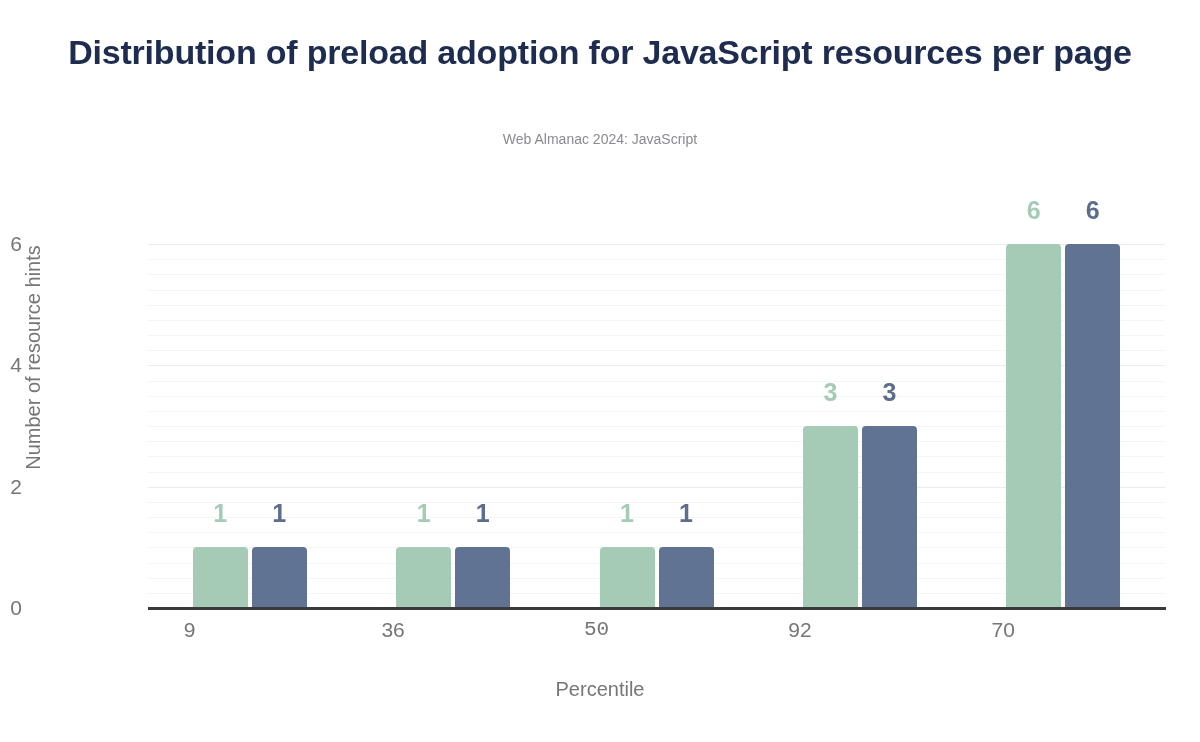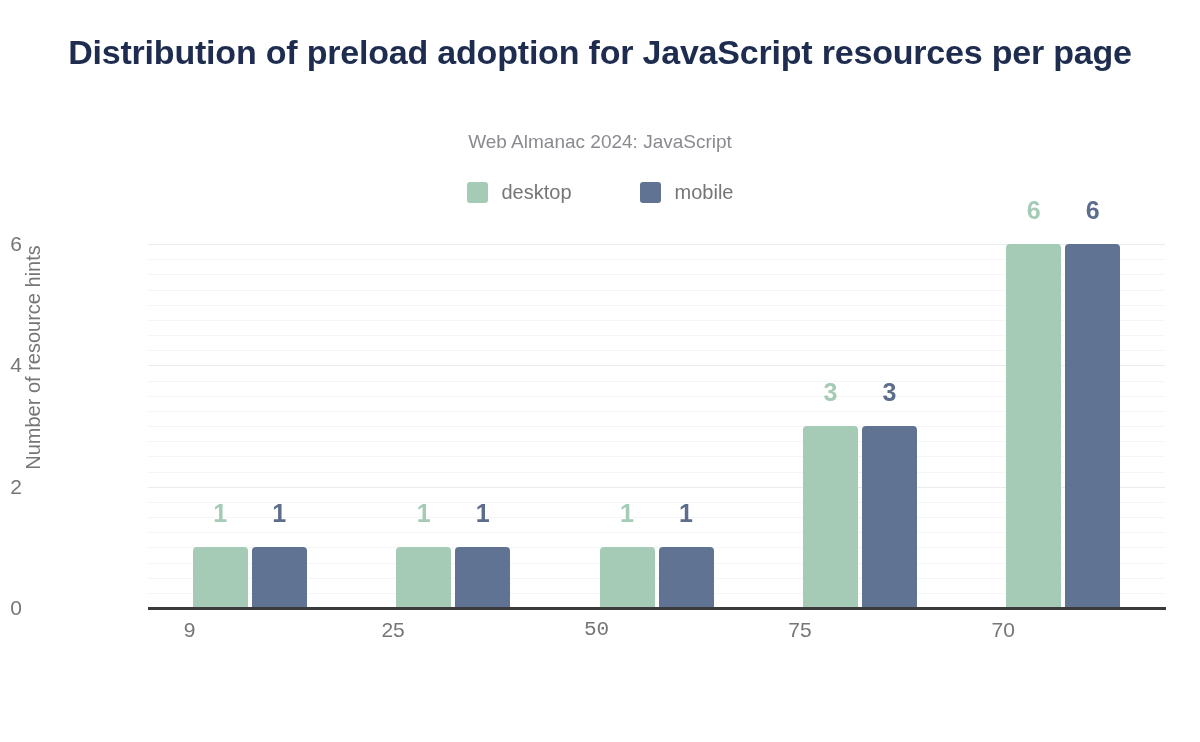--- a/index.html
+++ b/index.html
@@ -32,21 +32,21 @@
     line-height: 44px;
     color: #1e2d4f;
     letter-spacing: -0.2px;
   }
   #chart-subtitle {
     position: absolute;
     left: 60px;
     top: 131px;
     width: 1080px;
     text-align: center;
-    font-size: 19px;
+    font-size: 14px;
     font-weight: normal;
     color: #8a8a90;
   }
 
   
   #legend {
     position: absolute;
     left: 0;
     top: 181px;
     width: 1200px;
@@ -169,30 +169,20 @@
   }
 </style>
 </head>
 <body>
 
 <div id="figure">
 
   <div id="chart-title">Distribution of preload adoption for JavaScript resources per page</div>
   <div id="chart-subtitle">Web Almanac 2024: JavaScript</div>
 
-  <div id="legend">
-    <div class="legend-entry">
-      <span class="legend-swatch" style="background: rgb(165, 203, 182);"></span>
-      <span class="legend-label">desktop</span>
-    </div>
-    <div class="legend-entry">
-      <span class="legend-swatch" style="background: rgb(96, 115, 146);"></span>
-      <span class="legend-label">mobile</span>
-    </div>
-  </div>
 
   <div id="plot-area">
       <div class="gridline" style="top: 348.8px;"></div>
       <div class="gridline" style="top: 333.7px;"></div>
       <div class="gridline" style="top: 318.5px;"></div>
       <div class="gridline" style="top: 303.3px;"></div>
       <div class="gridline" style="top: 288.2px;"></div>
       <div class="gridline" style="top: 273px;"></div>
       <div class="gridline" style="top: 257.8px;"></div>
       <div class="gridline major" style="top: 242.7px;"></div>
@@ -226,27 +216,28 @@
       <div class="bar mobile" style="left: 917.3px; width: 55px; height: 364px; background: rgb(96, 115, 146);"></div>
     </div>
   <div id="x-axis-line"></div>
 
   <div id="tick-layer">
       <div class="y-tick" style="top: 608px;">0</div>
       <div class="y-tick" style="top: 486.7px;">2</div>
       <div class="y-tick" style="top: 365.3px;">4</div>
       <div class="y-tick" style="top: 244px;">6</div>
       <div class="x-tick" style="left: 249.7px;">9</div>
-      <div class="x-tick" style="left: 453.1px;">25</div>
+      <div class="x-tick" style="left: 453.1px;">36</div>
       <div class="x-tick" style="left: 656.5px; font-family: Liberation Mono, monospace;">50</div>
-      <div class="x-tick" style="left: 859.9px;">75</div>
+      <div class="x-tick" style="left: 859.9px;">92</div>
       <div class="x-tick" style="left: 1063.3px;">70</div>
     </div>
 
   <div id="y-axis-title">Number of resource hints</div>
+  <div id="x-axis-title">Percentile</div>
 
 <div class="value-label desktop" style="color: rgb(165, 203, 182); left: 220.2px; top: 499.3px;">1</div>
     <div class="value-label mobile" style="color: rgb(92, 110, 140); left: 279.2px; top: 499.3px;">1</div>
     <div class="value-label desktop" style="color: rgb(165, 203, 182); left: 423.6px; top: 499.3px;">1</div>
     <div class="value-label mobile" style="color: rgb(92, 110, 140); left: 482.6px; top: 499.3px;">1</div>
     <div class="value-label desktop" style="color: rgb(165, 203, 182); left: 627px; top: 499.3px;">1</div>
     <div class="value-label mobile" style="color: rgb(92, 110, 140); left: 686px; top: 499.3px;">1</div>
     <div class="value-label desktop" style="color: rgb(165, 203, 182); left: 830.4px; top: 378px;">3</div>
     <div class="value-label mobile" style="color: rgb(92, 110, 140); left: 889.4px; top: 378px;">3</div>
     <div class="value-label desktop" style="color: rgb(165, 203, 182); left: 1033.8px; top: 196px;">6</div>

